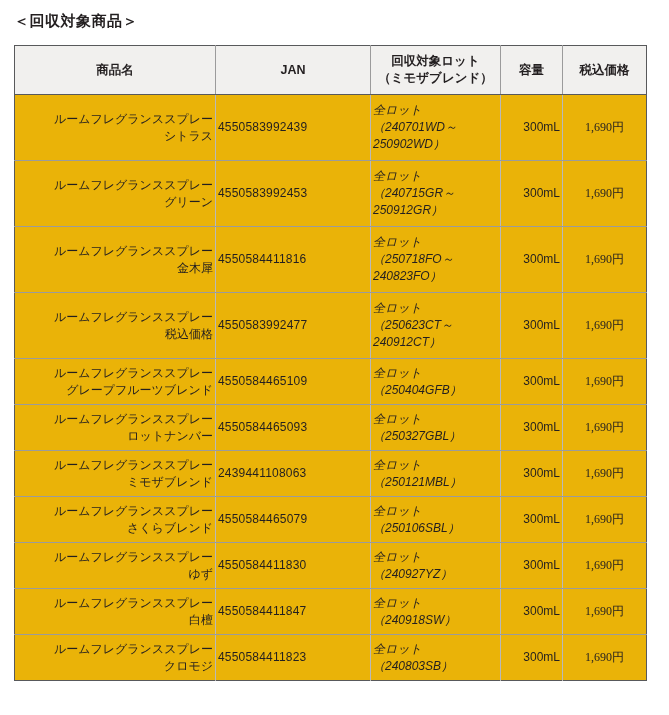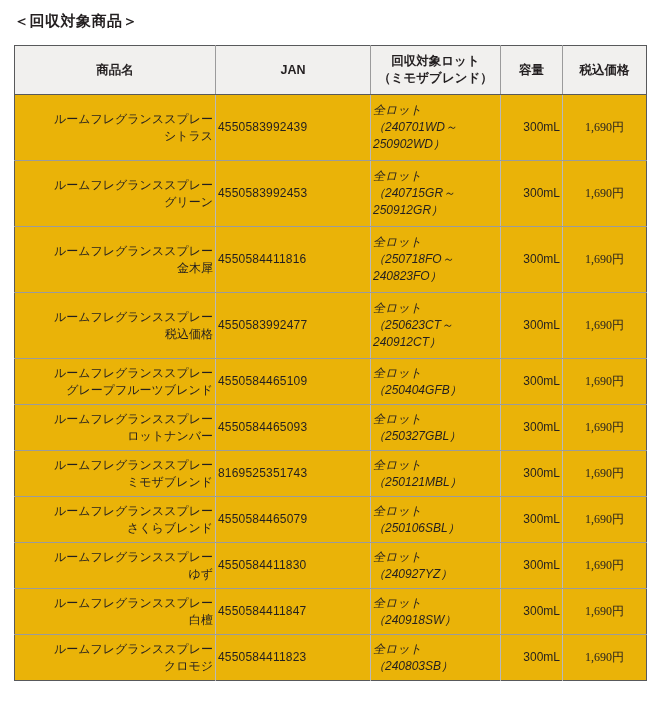--- a/index.html
+++ b/index.html
@@ -200,21 +200,21 @@
             <span class="lot-line">（250327GBL）</span>
           </td>
           <td class="cell-vol">300mL</td>
           <td class="cell-price">1,690円</td>
         </tr>
         <tr class="row-short">
           <td class="cell-name">
             <span class="nm-line">ルームフレグランススプレー</span>
             <span class="nm-line">ミモザブレンド</span>
           </td>
-          <td class="cell-jan">8169525351743</td>
+          <td class="cell-jan">2439441108063</td>
           <td class="cell-lot">
             <span class="lot-line">全ロット</span>
             <span class="lot-line">（250121MBL）</span>
           </td>
           <td class="cell-vol">300mL</td>
           <td class="cell-price">1,690円</td>
         </tr>
         <tr class="row-short">
           <td class="cell-name">
             <span class="nm-line">ルームフレグランススプレー</span>

